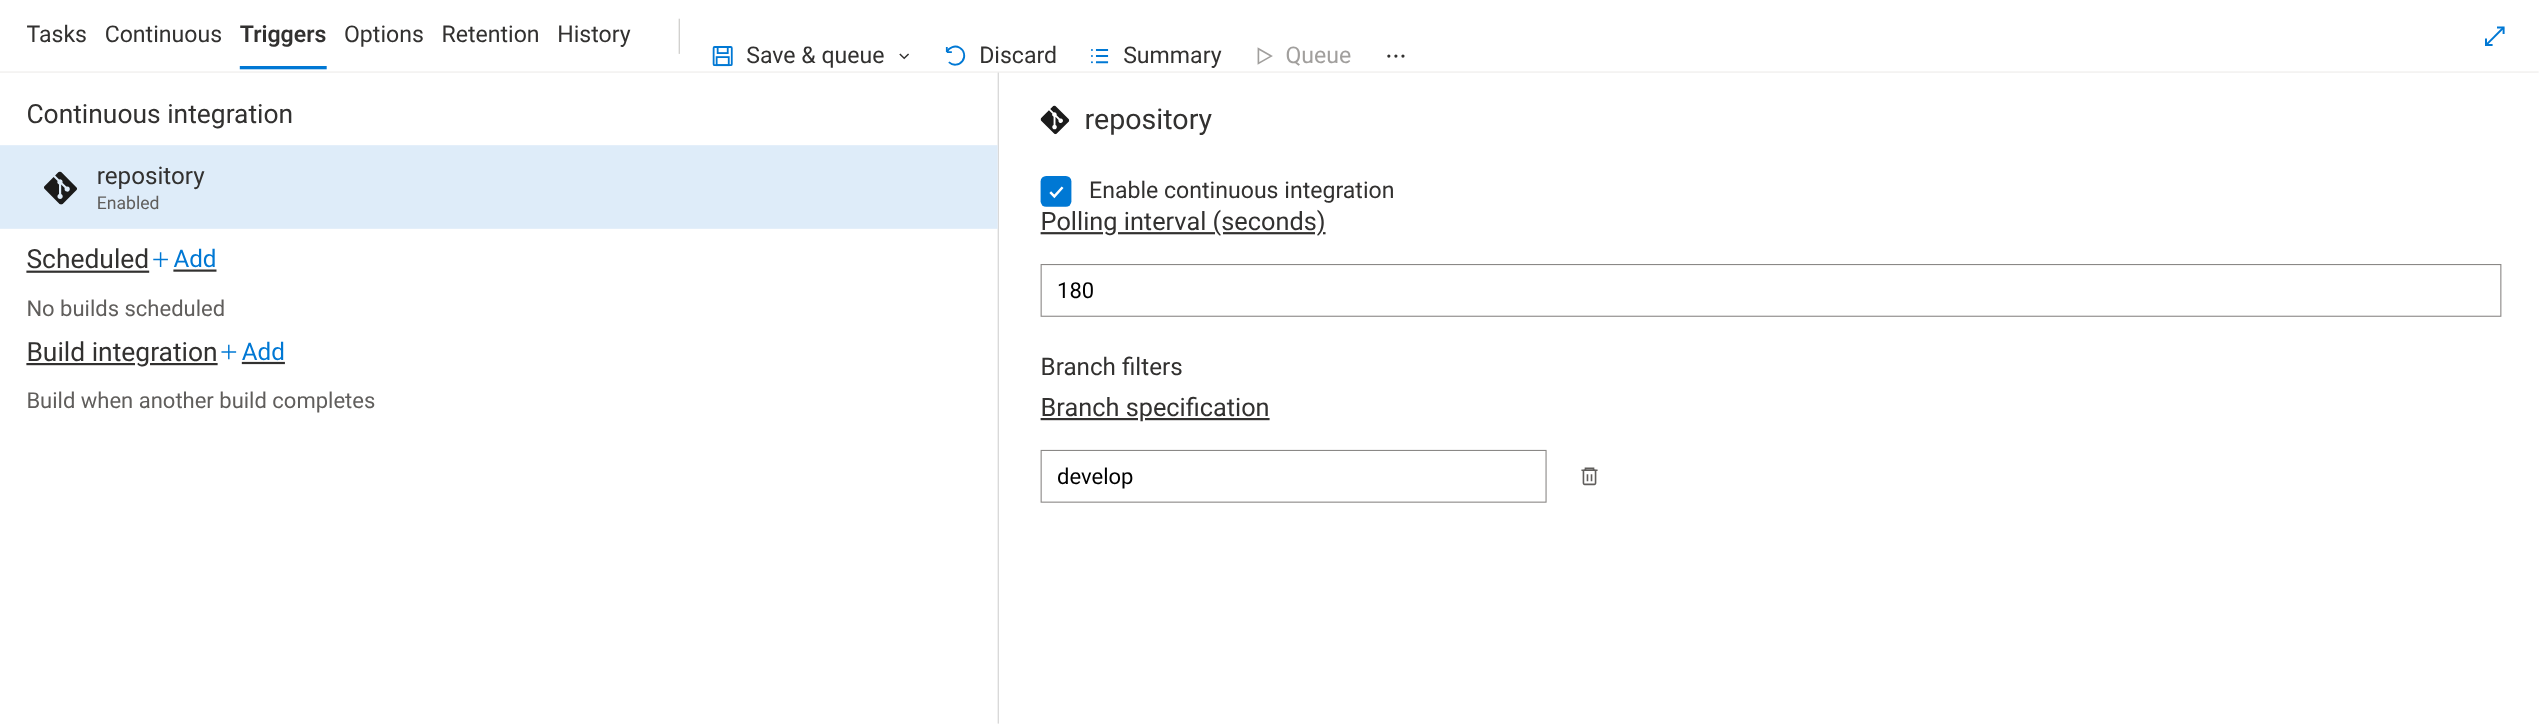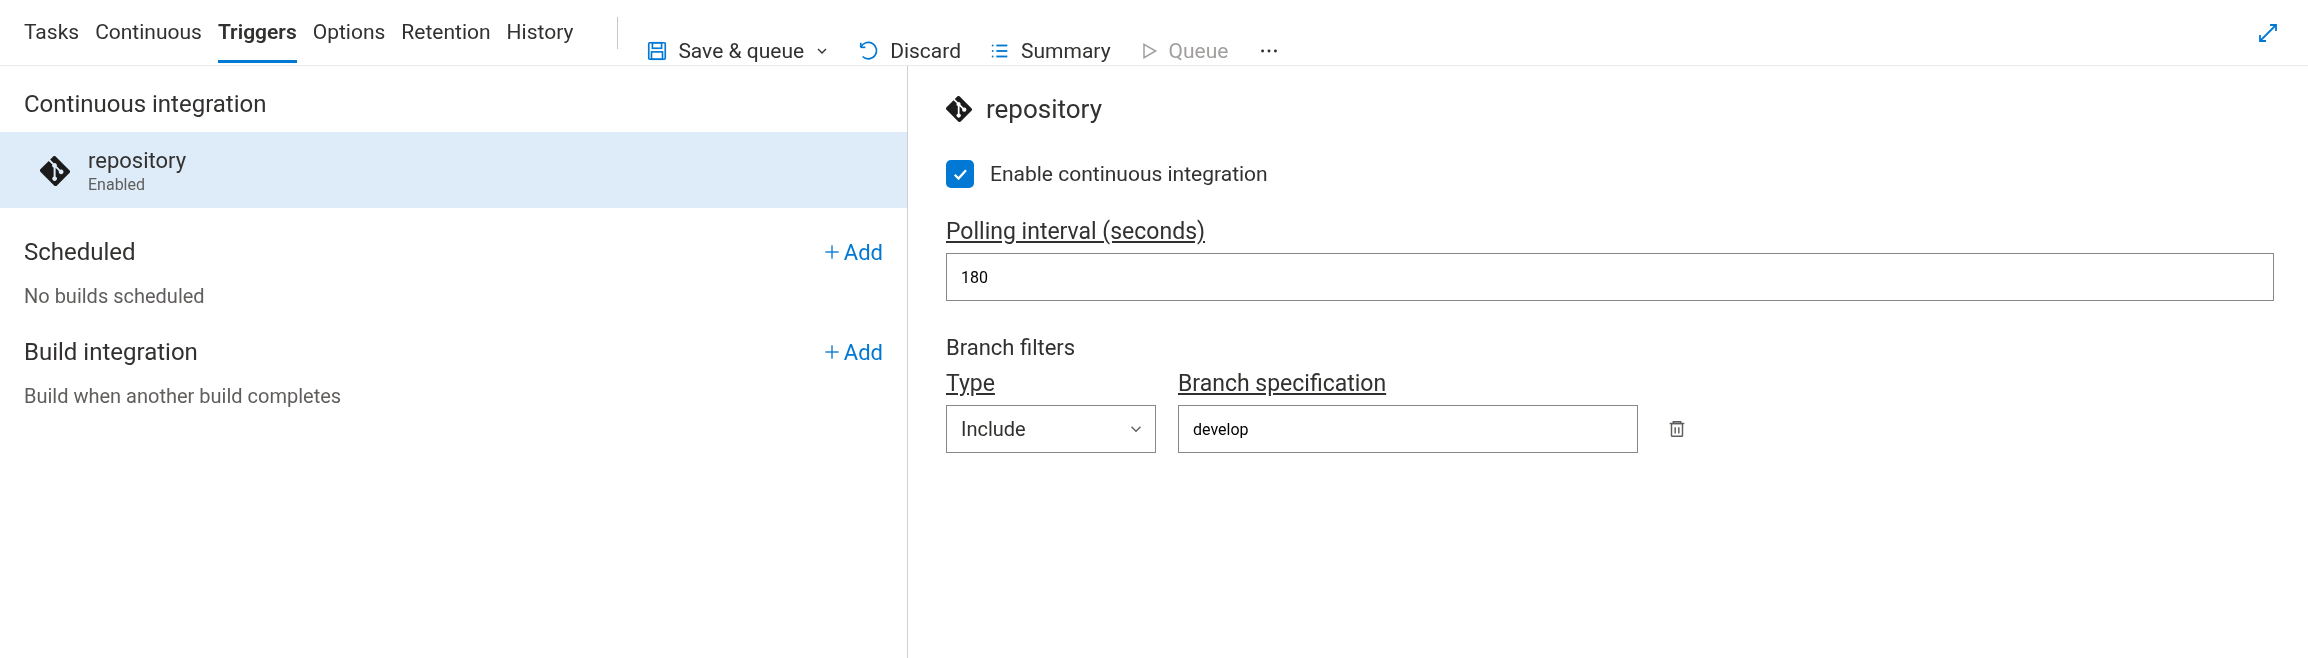--- a/index.html
+++ b/index.html
@@ -83,54 +83,55 @@
   .ci-item {
     display: flex; align-items: center; gap: 18px;
     background: var(--blue-light);
     padding: 16px 24px 14px 40px;
     cursor: pointer;
   }
   .ci-item .name { font-size: 22px; }
   .ci-item .sub { font-size: 16px; color: var(--text-muted); margin-top: 2px; }
 
   .section-row {
-    display: flex; align-items: center; justify-content: space-between;
-    padding: 30px 24px 8px;
+    display: flex; align-items: center; 
+    padding: 14px 24px 8px;
+    text-decoration: underline;
   }
   .add-btn {
     display: inline-flex; align-items: center; gap: 2px;
     color: var(--blue); font-size: 22px; cursor: pointer;
   }
   .hint { color: var(--text-muted); font-size: 20px; padding: 10px 24px 0; }
 
   
   .repo-header {
     display: flex; align-items: center; gap: 14px;
     font-size: 26px; font-weight: 400;
     margin-bottom: 36px;
   }
   .checkbox-row {
     display: flex; align-items: center; gap: 16px;
-    margin-bottom: 30px;
   }
   .checkbox {
     width: 28px; height: 28px; border-radius: 5px;
     background: var(--blue);
     display: inline-flex; align-items: center; justify-content: center;
     cursor: pointer;
   }
   .lbl { font-size: 21px; }
 
   .field-label { font-size: 23px; margin-bottom: 8px; text-decoration: underline; }
   .text-input {
     width: 100%; height: 48px;
     border: 1px solid var(--border-input);
     padding: 0 14px;
-    font: inherit; font-size: 16px;
+    font: inherit; font-size: 20px;
     outline: none;
+    margin-top: 17px;
   }
   .branch-filters-title {
     font-size: 22px; margin: 34px 0 10px;
   }
   .filter-row {
     display: flex; align-items: flex-end; gap: 22px;
   }
   .col-type { width: 210px; }
   .col-spec { flex: 1; max-width: 460px; }
   .select {
@@ -307,31 +308,20 @@
       </span>
       <span class="lbl">Enable continuous integration</span>
     </div>
 
     <div class="field-label">Polling interval (seconds)</div>
     <input class="text-input" type="text" value="180" style="">
 
     <div class="branch-filters-title">Branch filters</div>
 
     <div class="filter-row">
-      <div class="col-type">
-        <div class="field-label">Type</div>
-        <div class="select">
-          <span>Include</span>
-          <span class="chev">
-            <svg width="18" height="18" viewBox="0 0 24 24" fill="none" stroke="currentColor" stroke-width="1.8">
-                <polyline points="6 9 12 15 18 9"></polyline>
-              </svg>
-          </span>
-        </div>
-      </div>
 
       <div class="col-spec">
         <div class="field-label">Branch specification</div>
         <input class="text-input" type="text" value="develop" style="">
       </div>
 
       <div class="del-icon">
         <span>
           <svg width="22" height="22" viewBox="0 0 24 24" fill="none" stroke="currentColor" stroke-width="1.6">
               <polyline points="4 6 20 6"></polyline>

